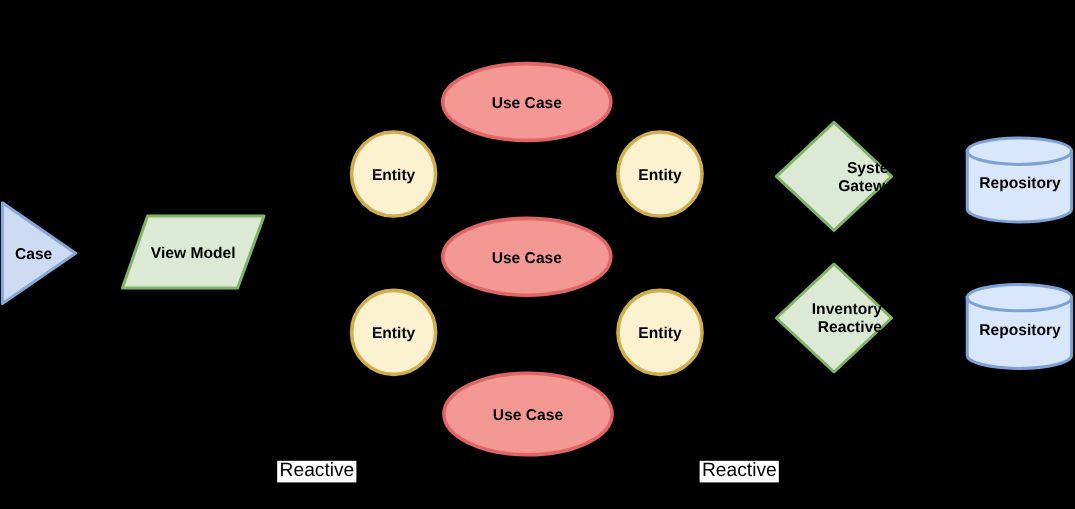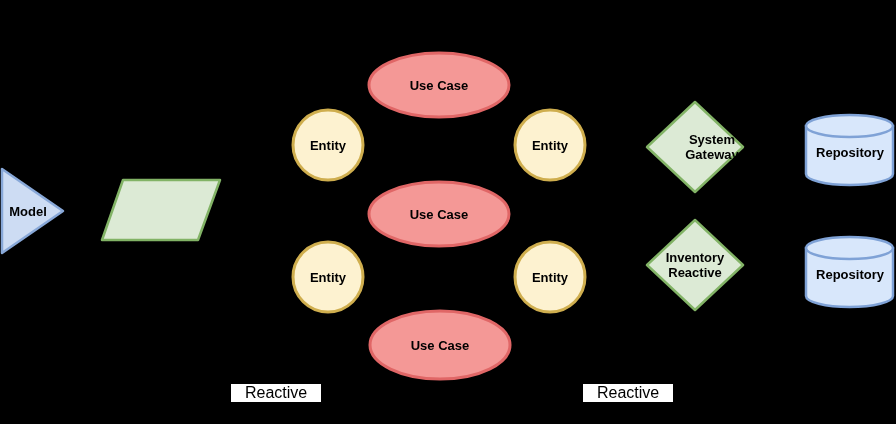--- a/index.html
+++ b/index.html
@@ -20,35 +20,35 @@
   #shapes {
     position: absolute;
     left: 0;
     top: 0;
   }
   .node-label {
     position: absolute;
     display: flex;
     align-items: center;
     justify-content: center;
-    text-align: center;
+    text-align: right;
     font-size: 13px;
     font-weight: bold;
     color: #000000;
     line-height: 15px;
     pointer-events: none;
   }
   .edge-label {
     position: absolute;
     background: #ffffff;
     color: #000000;
     font-size: 16px;
     font-weight: normal;
     line-height: 18px;
-    padding: 0 14px;
+    padding: 0 2px;
     white-space: nowrap;
     text-align: right;
   }
 </style>
 </head>
 <body>
 
 <div id="stage">
 
   <svg id="shapes" width="896" height="424" viewBox="0 0 896 424">
@@ -94,22 +94,23 @@
     <g>
       <path d="M806,126 L806,174 A43.5,11 0 0 0 893,174 L893,126 Z" fill="#d8e7fb" stroke="#7fa2d6" stroke-width="2.5"></path>
       <ellipse cx="849.5" cy="126" rx="43.5" ry="11" fill="#d8e7fb" stroke="#7fa2d6" stroke-width="2.5"></ellipse>
     </g>
     <g>
       <path d="M806,248 L806,296 A43.5,11 0 0 0 893,296 L893,248 Z" fill="#d8e7fb" stroke="#7fa2d6" stroke-width="2.5"></path>
       <ellipse cx="849.5" cy="248" rx="43.5" ry="11" fill="#d8e7fb" stroke="#7fa2d6" stroke-width="2.5"></ellipse>
     </g>
   </svg>
 
-  <div class="node-label" style="left:4px; top:197px; width:48px; height:28px;">Model</div>
+  <div class="node-label" style="left:4px; top:197px; width:48px; height:28px;">Case</div>
 
+  <div class="node-label" style="left:111px; top:196px; width:100px; height:28px;">View Model</div>
 
   <div class="node-label" style="left:292px; top:131px; width:72px; height:28px;">Entity</div>
   <div class="node-label" style="left:514px; top:131px; width:72px; height:28px;">Entity</div>
   <div class="node-label" style="left:292px; top:263px; width:72px; height:28px;">Entity</div>
   <div class="node-label" style="left:514px; top:263px; width:72px; height:28px;">Entity</div>
 
   <div class="node-label" style="left:379px; top:71px; width:120px; height:28px;">Use Case</div>
   <div class="node-label" style="left:379px; top:200px; width:120px; height:28px;">Use Case</div>
   <div class="node-label" style="left:380px; top:331px; width:120px; height:28px;">Use Case</div>
 

